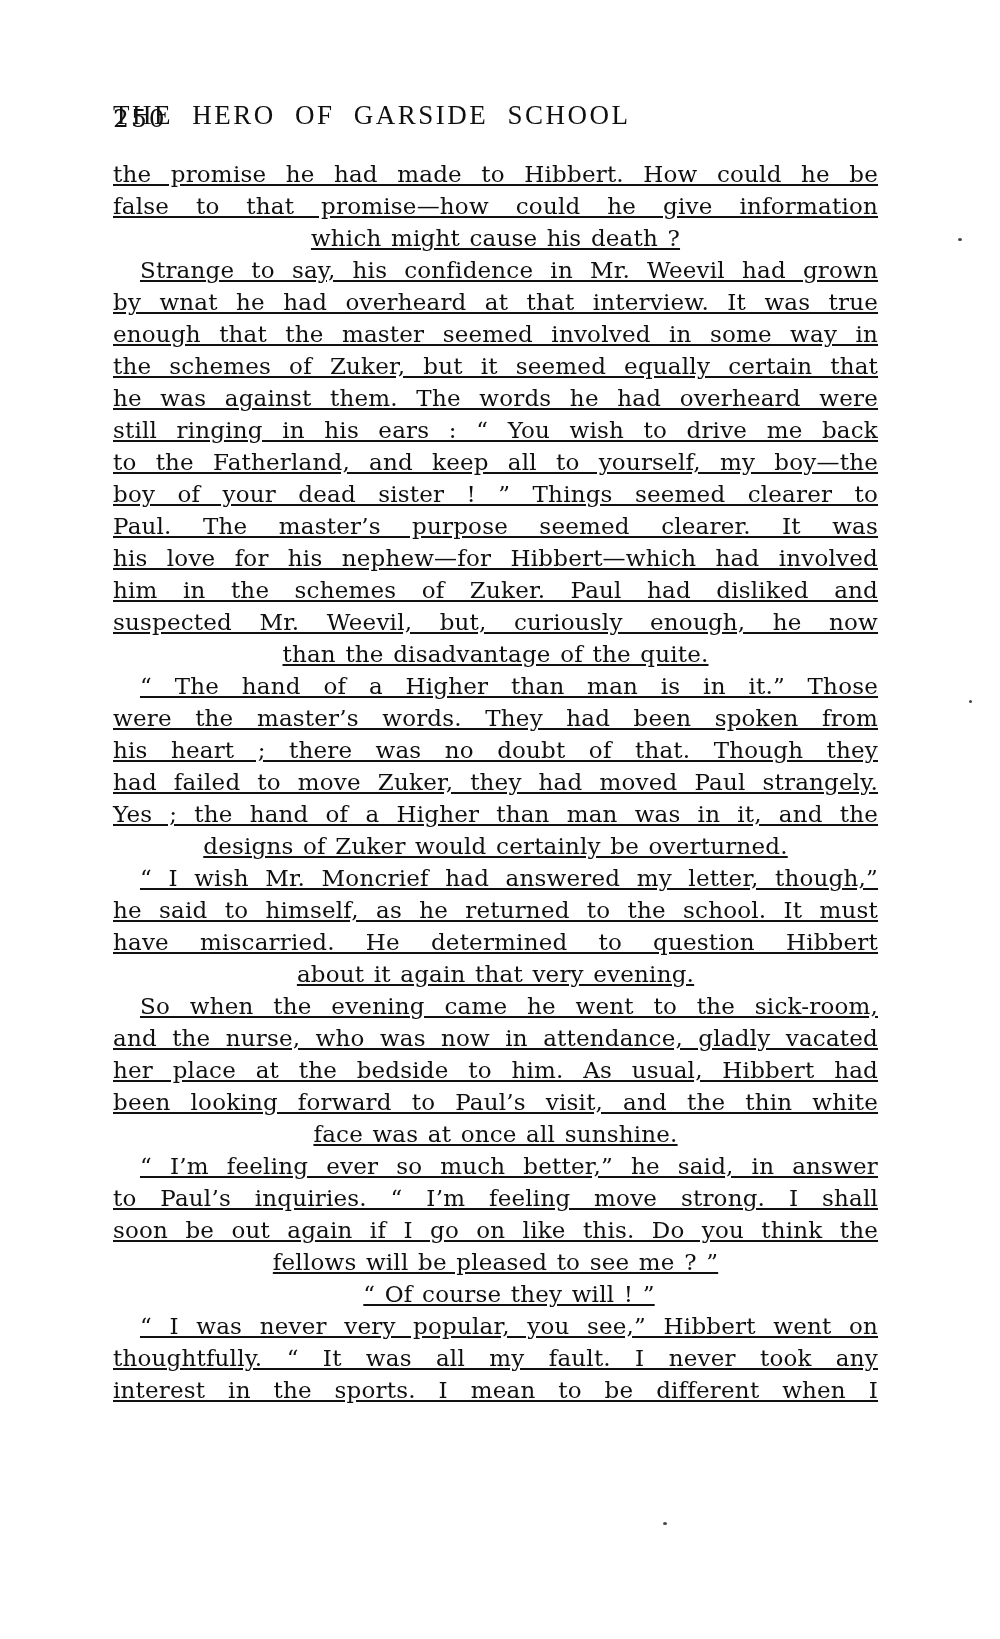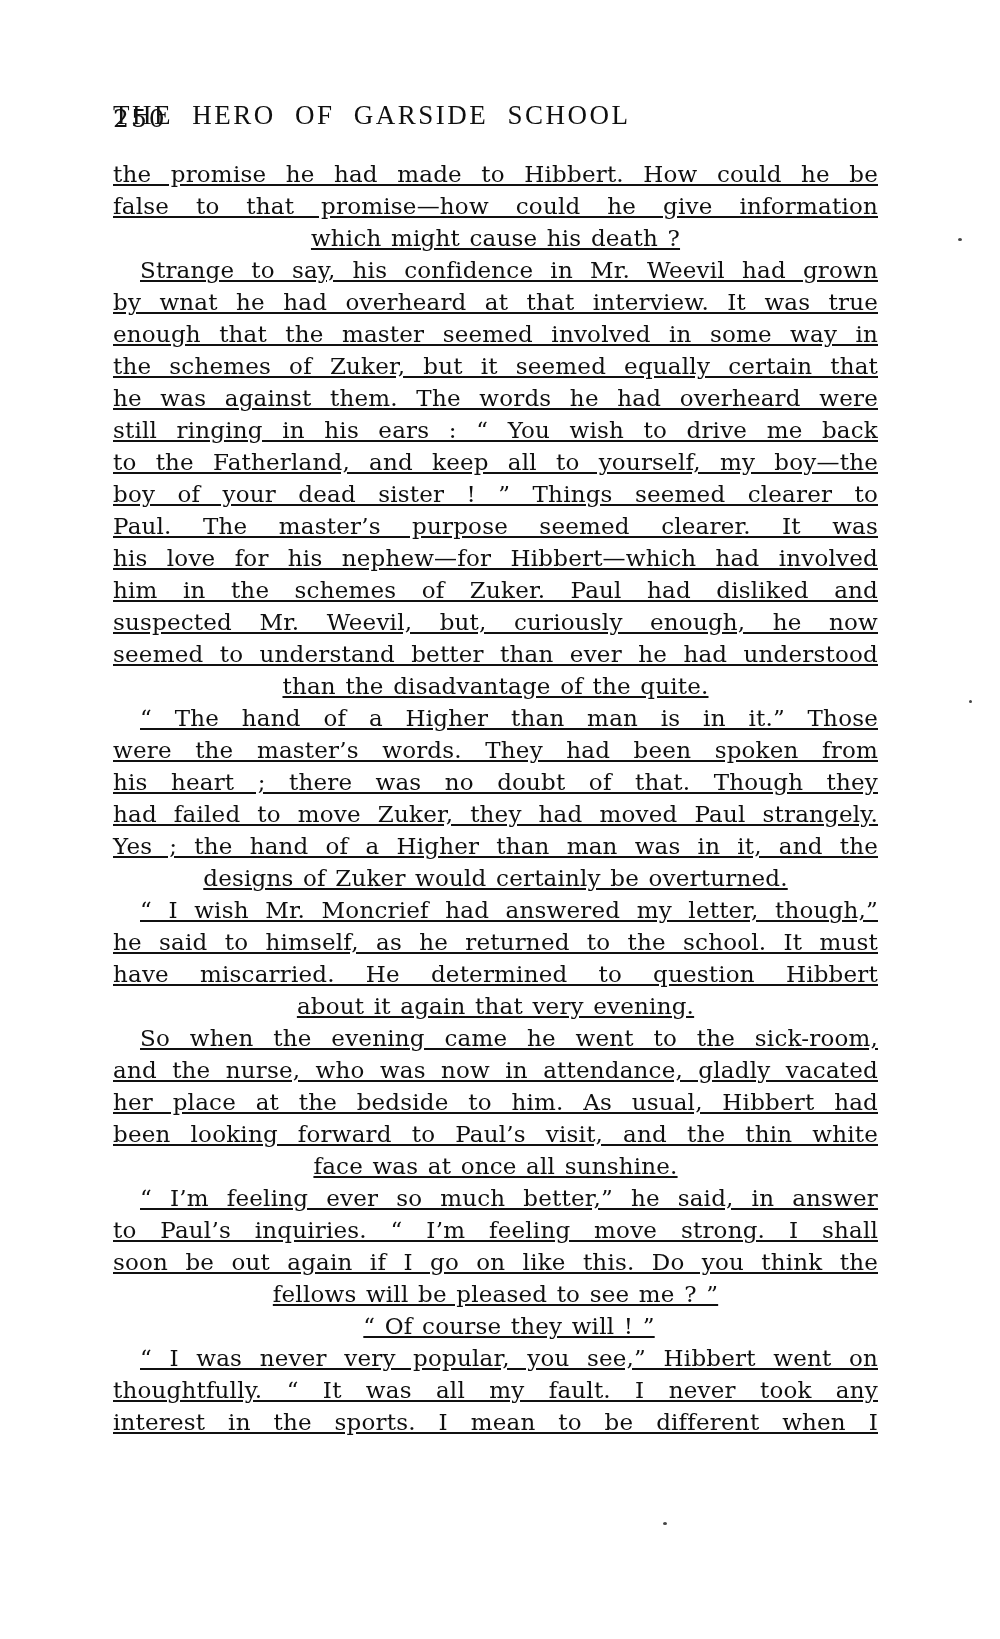--- a/index.html
+++ b/index.html
@@ -84,21 +84,20 @@
       <div class="line just">enough that the master seemed involved in some way in</div>
       <div class="line just">the schemes of Zuker, but it seemed equally certain that</div>
       <div class="line just">he was against them. The words he had overheard were</div>
       <div class="line just">still ringing in his ears : “ You wish to drive me back</div>
       <div class="line just">to the Fatherland, and keep all to yourself, my boy—the</div>
       <div class="line just">boy of your dead sister ! ” Things seemed clearer to</div>
       <div class="line just">Paul. The master’s purpose seemed clearer. It was</div>
       <div class="line just">his love for his nephew—for Hibbert—which had involved</div>
       <div class="line just">him in the schemes of Zuker. Paul had disliked and</div>
       <div class="line just">suspected Mr. Weevil, but, curiously enough, he now</div>
-      <div class="line just">seemed to understand better than ever he had understood</div>
       <div class="line">than the disadvantage of the quite.</div>
       <div class="line just indent">“ The hand of a Higher than man is in it.” Those</div>
       <div class="line just">were the master’s words. They had been spoken from</div>
       <div class="line just">his heart ; there was no doubt of that. Though they</div>
       <div class="line just">had failed to move Zuker, they had moved Paul strangely.</div>
       <div class="line just">Yes ; the hand of a Higher than man was in it, and the</div>
       <div class="line">designs of Zuker would certainly be overturned.</div>
       <div class="line just indent">“ I wish Mr. Moncrief had answered my letter, though,”</div>
       <div class="line just">he said to himself, as he returned to the school. It must</div>
       <div class="line just">have miscarried. He determined to question Hibbert</div>

